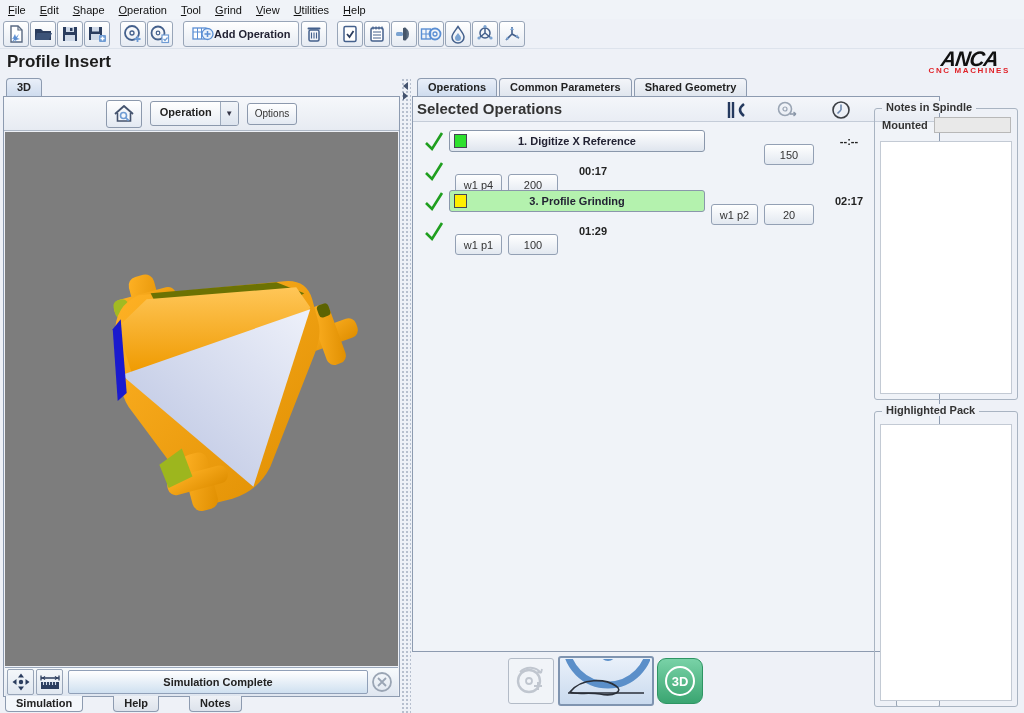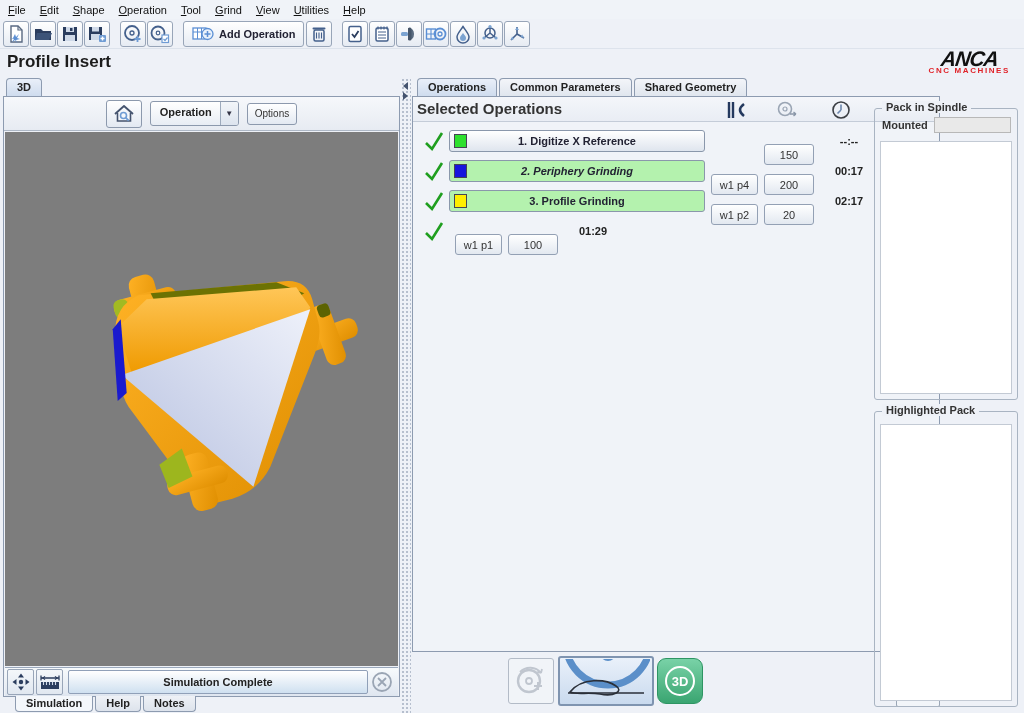--- a/index.html
+++ b/index.html
@@ -25,21 +25,21 @@
     border-bottom:1px solid #dde3ec;
   }
   .tbtn {
     width:26px; height:26px; margin-right:1px;
     display:flex; align-items:center; justify-content:center;
     background:linear-gradient(#ffffff,#e6ebf3);
     border:1px solid #98a5b8; border-radius:3px;
   }
   .tgap { width:9px; }
   .add-op-btn {
-    height:26px; padding:0 8px; display:flex; align-items:center; gap:5px;
+    height:26px; padding:0 8px; display:flex; align-items:center; 
     background:linear-gradient(#ffffff,#e6ebf3);
     border:1px solid #98a5b8; border-radius:3px; font-weight:bold; color:#223;
     margin-right:2px;
   }
   
   .titlerow { position:absolute; top:49px; left:0; right:0; height:27px; }
   .page-title { position:absolute; left:7px; top:3px; font-size:17px; font-weight:bold; color:#1c1c1c; }
   .logo { position:absolute; right:14px; top:1px; text-align:center; }
   .logo-main { font-size:21px; font-weight:900; font-style:italic; letter-spacing:-1px; transform:skewX(-8deg); color:#111; line-height:17px; }
   .logo-sub { font-size:8px; font-weight:bold; letter-spacing:1.6px; color:#e02329; line-height:8px; }
@@ -80,21 +80,21 @@
     display:flex; align-items:center; padding:0 2px;
   }
   .sb-btn { width:27px; height:26px; display:flex; align-items:center; justify-content:center;
     background:linear-gradient(#f4f7fa,#e0e7f0); border:1px solid #98a5b8; border-radius:2px; margin-right:2px; }
   .progress {
     flex:1; height:24px; margin-left:3px;
     background:linear-gradient(#ffffff,#cfe0f0); border:1px solid #90a0b8; border-radius:2px;
     display:flex; align-items:center; justify-content:center; font-weight:bold; color:#222;
   }
   .close-btn { width:28px; height:24px; display:flex; align-items:center; justify-content:center; }
-  .bottom-tabs { position:absolute; left:11px; bottom:-16px; display:flex; height:16px; }
+  .bottom-tabs { position:absolute; left:1px; bottom:-16px; display:flex; height:16px;gap:28px; }
   .btab { height:16px; padding:1px 10px 0 10px; font-weight:bold; font-size:11px; color:#222;
     background:linear-gradient(#eef1f6,#dde3ec); border:1px solid #8d9bb0; border-top:none;
     border-radius:0 0 4px 4px; margin-right:2px; }
   .btab.sel { background:#f4f7fb; }
   
   .splitter { position:absolute; left:401px; top:78px; width:10px; height:635px;
     background-image:radial-gradient(#b6bfce 1px, transparent 1px); background-size:4px 4px; }
   .spl-arrow { position:absolute; left:2px; width:0; height:0; }
   .spl-left  { top:4px;  border-top:4px solid transparent; border-bottom:4px solid transparent; border-right:5px solid #44536e; }
   .spl-right { top:14px; border-top:4px solid transparent; border-bottom:4px solid transparent; border-left:5px solid #44536e; }
@@ -451,24 +451,20 @@
         </div>
         <span class="op-time">--:--</span>
       </div>
 
       <div class="op-row">
         <span class="op-check">
           <svg width="22" height="22" viewBox="0 0 22 22">
               <path d="M3 13 L9 19 L19 3" fill="none" stroke="#1f9e1f" stroke-width="2.6"></path>
             </svg>
         </span>
-        <div class="op-name-btn green italic">
-          <span class="op-swatch" style="background-color: rgb(22, 22, 221);"></span>
-          <span>2. Periphery Grinding</span>
-        </div>
         <div class="op-small-btn">
           <span>w1 p4</span>
         </div>
         <div class="op-small-btn feed">
           <span>200</span>
         </div>
         <span class="op-time">00:17</span>
       </div>
 
       <div class="op-row">
@@ -534,21 +530,21 @@
         <circle cx="11" cy="11" r="9" fill="none" stroke="#5a6b84" stroke-width="1.6"></circle>
         <path d="M11 11 V5 M11 11 l-4 4" stroke="#7d97c0" stroke-width="1.6"></path>
       </svg>
       <span class="clock-time">04:03</span>
     </div>
   </div>
 </div>
 
 <div class="sidebar">
   <div class="groupbox gb1">
-    <span class="gb-title">Pack in Spindle</span>
+    <span class="gb-title">Notes in Spindle</span>
     <div class="mounted-row">
       <span class="mounted-label">Mounted</span>
       <span class="mounted-field"></span>
     </div>
     <div class="gb-inner"></div>
   </div>
   <div class="groupbox gb2">
     <span class="gb-title">Highlighted Pack</span>
     <div class="gb-inner"></div>
   </div>

